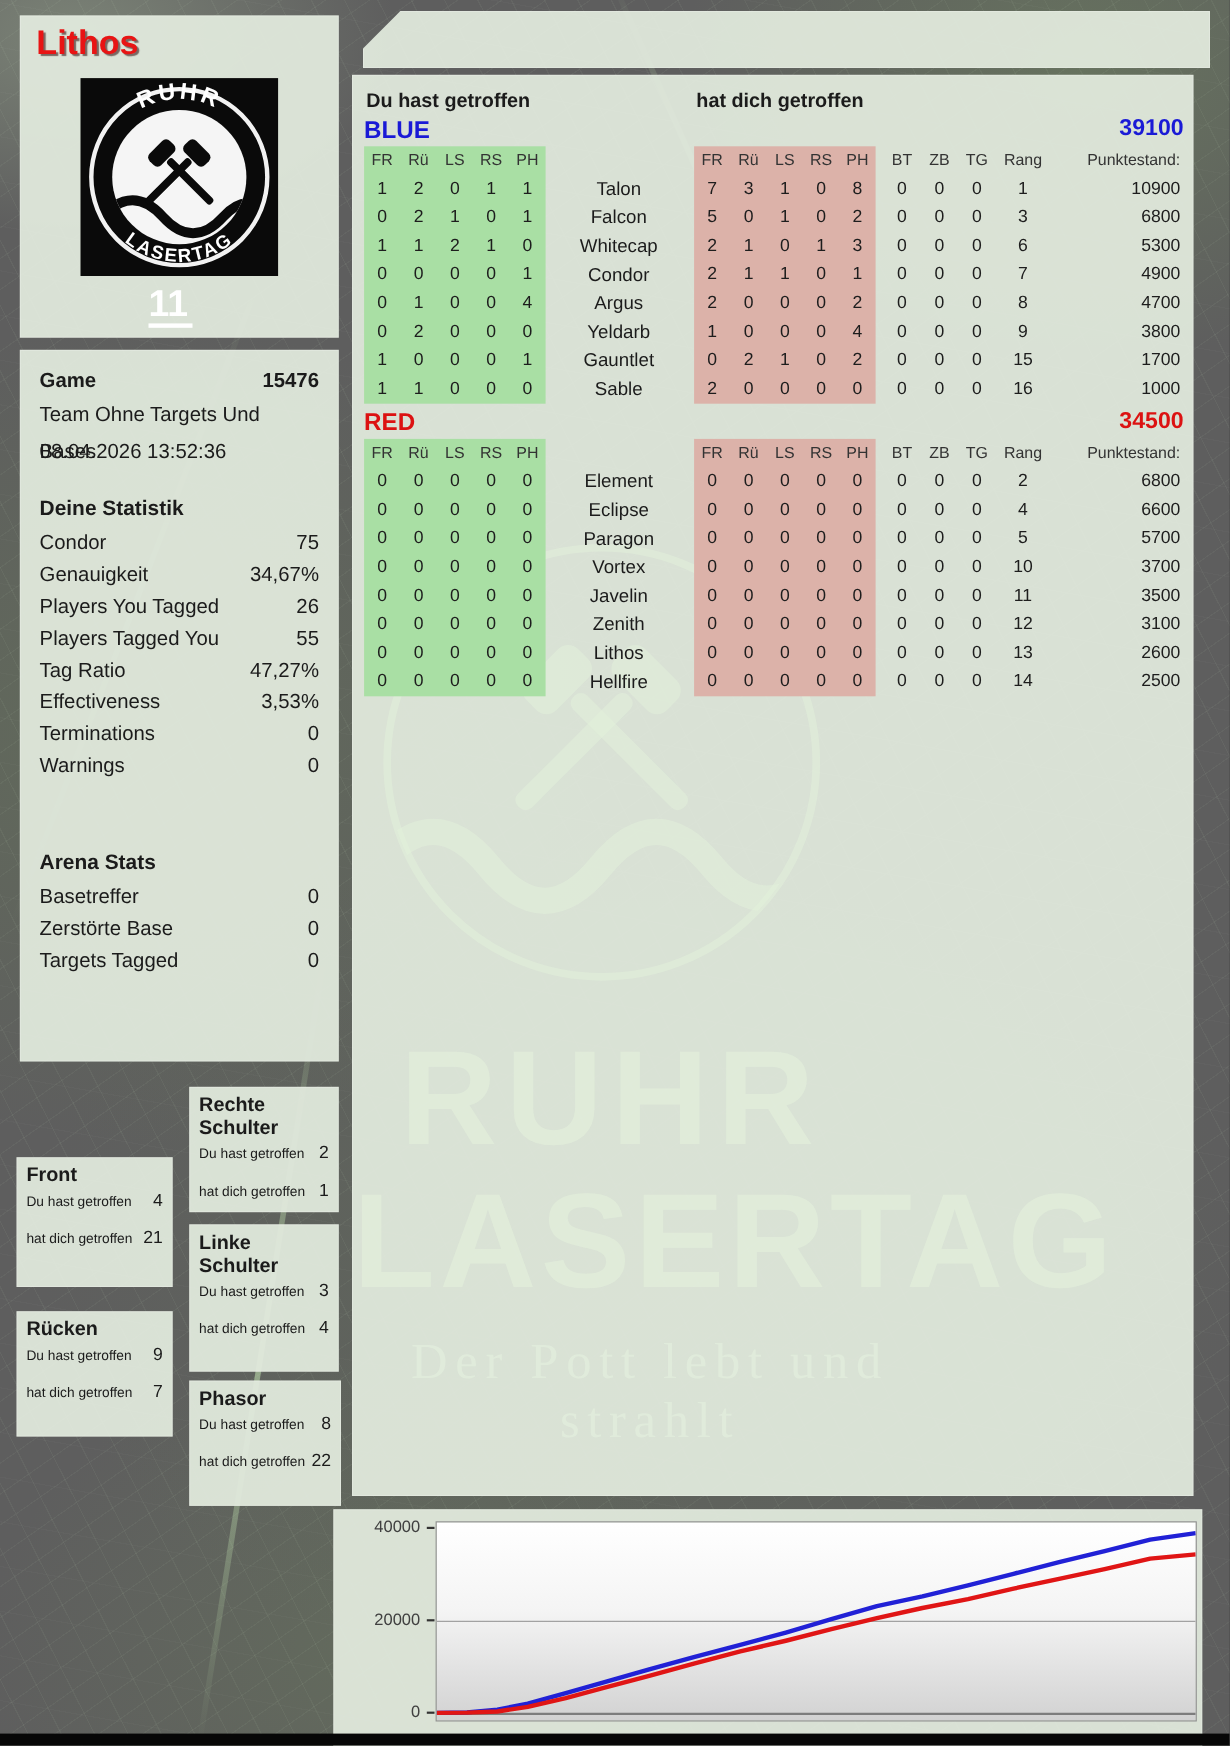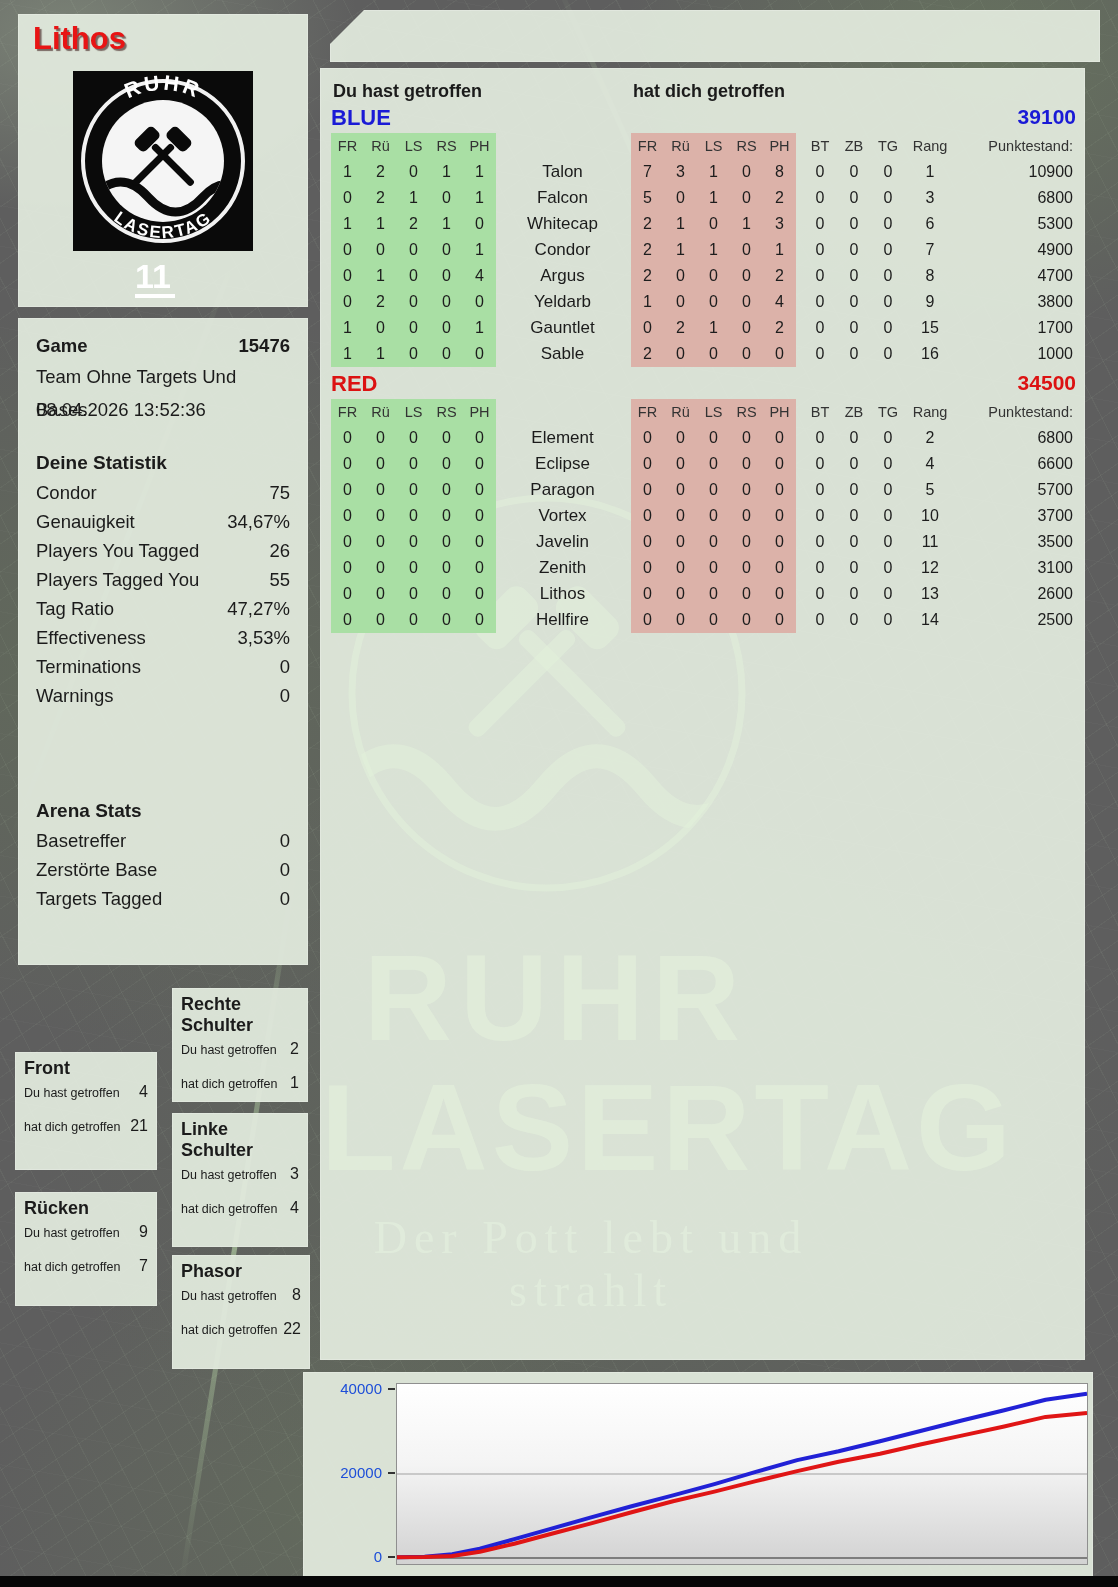--- a/index.html
+++ b/index.html
@@ -32,21 +32,21 @@
     text-shadow:2px 2px 1px rgba(40,0,0,0.55);}
   .logo{position:absolute;left:54px;top:56px;width:180px;height:180px;}
   .logo svg{display:block;width:100%;height:100%;}
   .badge{position:absolute;left:62px;top:188px;color:#fff;font-size:34px;font-weight:bold;
     border-bottom:4px solid #fff;padding:0 4px 1px 0;line-height:1;z-index:3;}
   .stats-box{left:18px;top:318px;width:290px;height:647px;padding:12px 17px 0 17px;}
   .srow{display:flex;justify-content:space-between;align-items:center;height:29px;font-size:18.5px;}
   .srow.bold, .section-title{font-weight:bold;}
   .section-title{font-size:19px;height:30px;line-height:30px;}
   .plain-line{font-size:18.5px;height:33px;line-height:33px;}
-  .arena-title{margin-top:86px;}
+  .arena-title{margin-top:60px;}
   
   .bp{padding:5px 8px;box-sizing:border-box;}
   .bp-title{font-weight:bold;font-size:18px;margin-bottom:4px;}
   .bprow{display:flex;justify-content:space-between;align-items:baseline;margin-top:2px;}
   .bprow + .bprow{margin-top:16px;}
   .bplab{font-size:12.5px;} .bpval{font-size:16px;}
   
   .main-panel{left:320px;top:68px;width:765px;height:1292px;overflow:hidden;}
   .wm{position:absolute;z-index:0;pointer-events:none;}
   .wm-logo{left:22px;top:420px;width:408px;height:408px;}
@@ -71,21 +71,21 @@
   .extras{position:absolute;left:472px;top:28px;display:grid;
     grid-template-columns:34px 34px 34px 50px 118px;grid-auto-rows:26px;}
   .xright{text-align:right;}
   
   .addr-box{left:18px;top:1385px;width:272px;height:180px;padding:10px 16px;}
   .addr-box p{margin:0;font-size:20px;line-height:41px;}
   .chart-box{left:303px;top:1372px;width:790px;height:230px;}
   .plot{position:absolute;left:92px;top:10px;width:690px;height:180px;
     background:linear-gradient(#ffffff 0%,#f4f4f4 45%,#d2d2d2 100%);
     border:1px solid #8f8f8f;box-sizing:content-box;}
-  .ytick{position:absolute;right:710px;font-size:15px;color:#1d4ed8;}
+  .ytick{position:absolute;right:710px;font-size:15px;color:#404040;}
   .ytickmark{position:absolute;left:84px;width:7px;height:2px;background:#333;}
   .bottom-bar{position:absolute;left:0;right:0;bottom:0;height:11px;background:#070707;z-index:6;}
 </style>
 </head>
 <body>
 
 <div class="page">
   <div class="streak" style="left:235px;top:870px;height:720px;transform:rotate(9deg);"></div>
   <div class="streak" style="left:640px;top:-40px;height:430px;transform:rotate(-24deg);opacity:.6;"></div>
   <div class="streak" style="left:120px;top:240px;height:620px;transform:rotate(21deg);opacity:.5;"></div>

